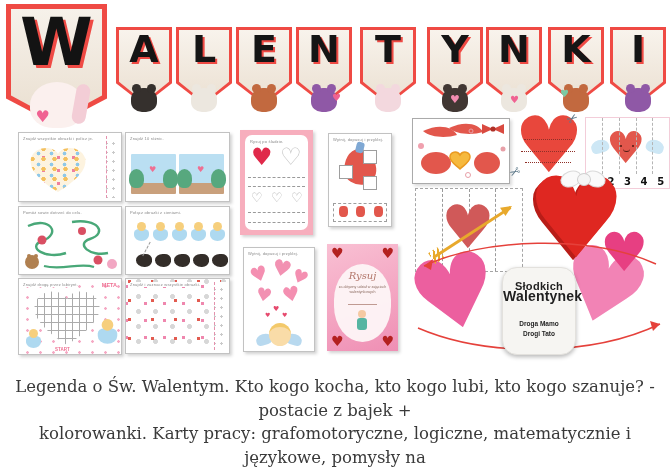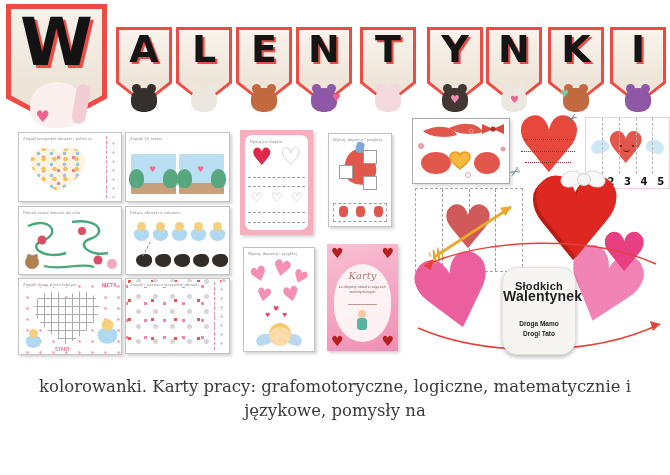--- a/index.html
+++ b/index.html
@@ -328,21 +328,21 @@
     <div class="wing" style="right:12px;bottom:6px;transform:rotate(18deg)"></div>
     <div class="chead"></div>
   </div>
 
   <div class="dcard">
     <span class="g" style="left:4px;top:2px;font-size:14px;color:#b3201f;">♥</span>
     <span class="g" style="right:4px;top:2px;font-size:14px;color:#b3201f;">♥</span>
     <span class="g" style="left:4px;bottom:3px;font-size:14px;color:#b3201f;">♥</span>
     <span class="g" style="right:4px;bottom:3px;font-size:14px;color:#b3201f;">♥</span>
     <div class="doval"></div>
-    <span class="dtitle">Karty</span>
+    <span class="dtitle">Rysuj</span>
     <span class="dsub" style="top:41px">za aktywny udział w zajęciach</span>
     <span class="dsub" style="top:46px">walentynkowych</span>
     <div class="dline"></div>
     <div class="boyhead"></div>
     <div class="boybody"></div>
   </div>
 
   <div class="ccard">
     <svg width="94" height="62" viewBox="0 0 94 62">
       <path d="M10,12 C26,4 40,8 44,16 C34,19 18,19 10,12 Z" fill="#e2574c"></path>
@@ -412,17 +412,18 @@
   </svg>
 
   <div class="vcard">
     <span class="vl" style="top:12px;font-size:11px;letter-spacing:.3px">Słodkich</span>
     <span class="vl" style="top:20px;font-size:14px;letter-spacing:.2px">Walentynek</span>
     <span class="vl" style="top:52px;font-size:6.5px">Droga Mamo</span>
     <span class="vl" style="top:62px;font-size:6.5px">Drogi Tato</span>
   </div>
 
   <div class="desc">
+    <div>Legenda o Św. Walentym. Kto kogo kocha, kto kogo lubi, kto kogo szanuje? - postacie z bajek +</div>
     <div>kolorowanki. Karty pracy: grafomotoryczne, logiczne, matematycznie i językowe, pomysły na</div>
 
   </div>
 
 </div>
 
 </body></html>

